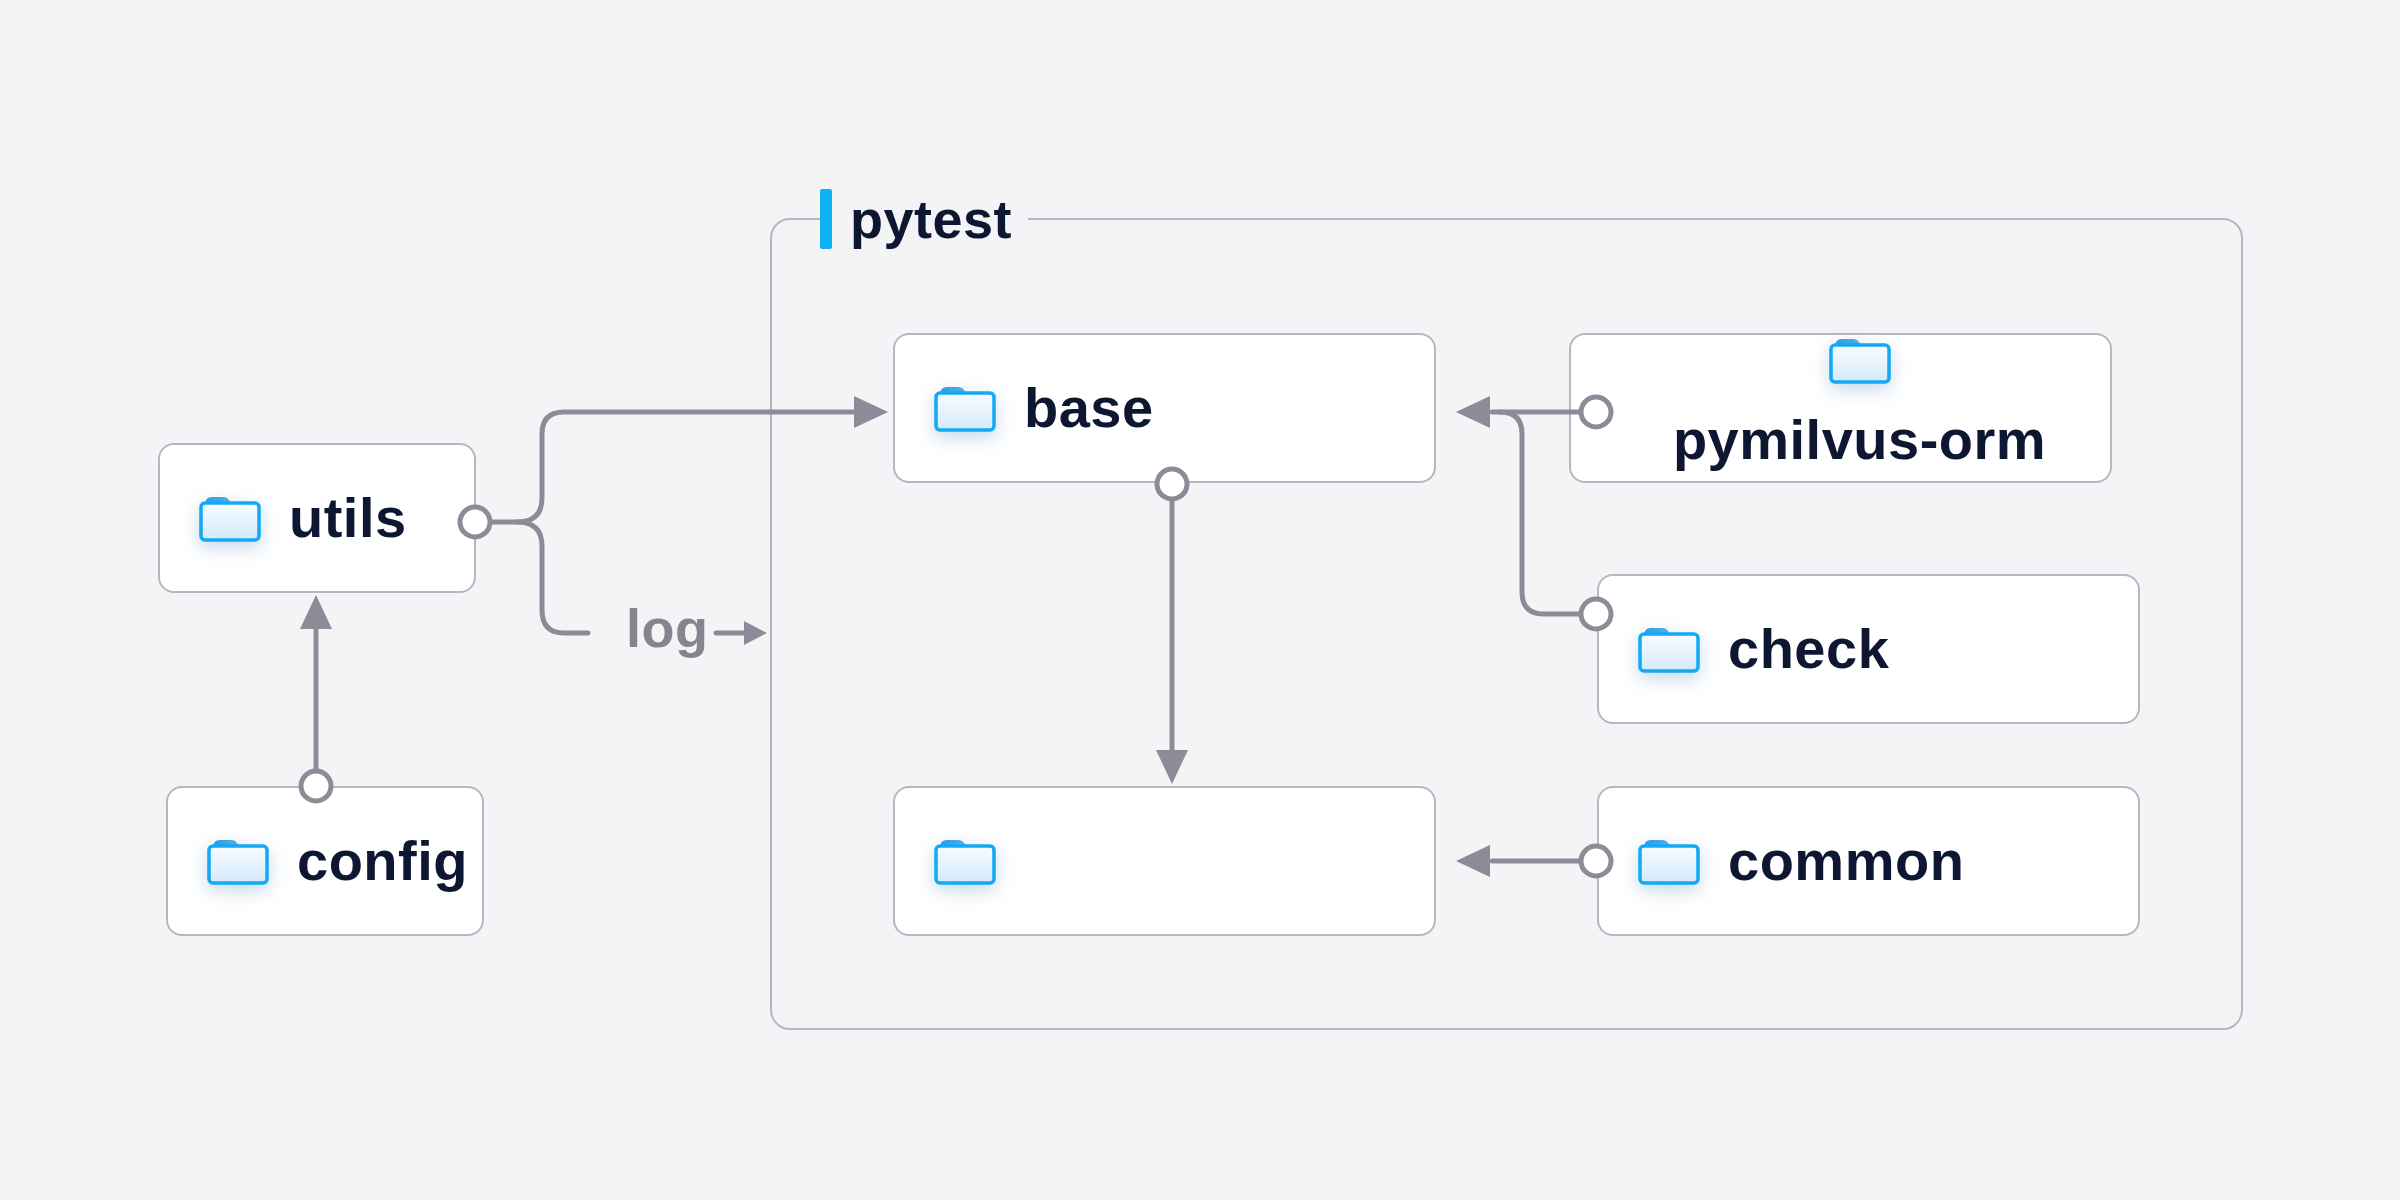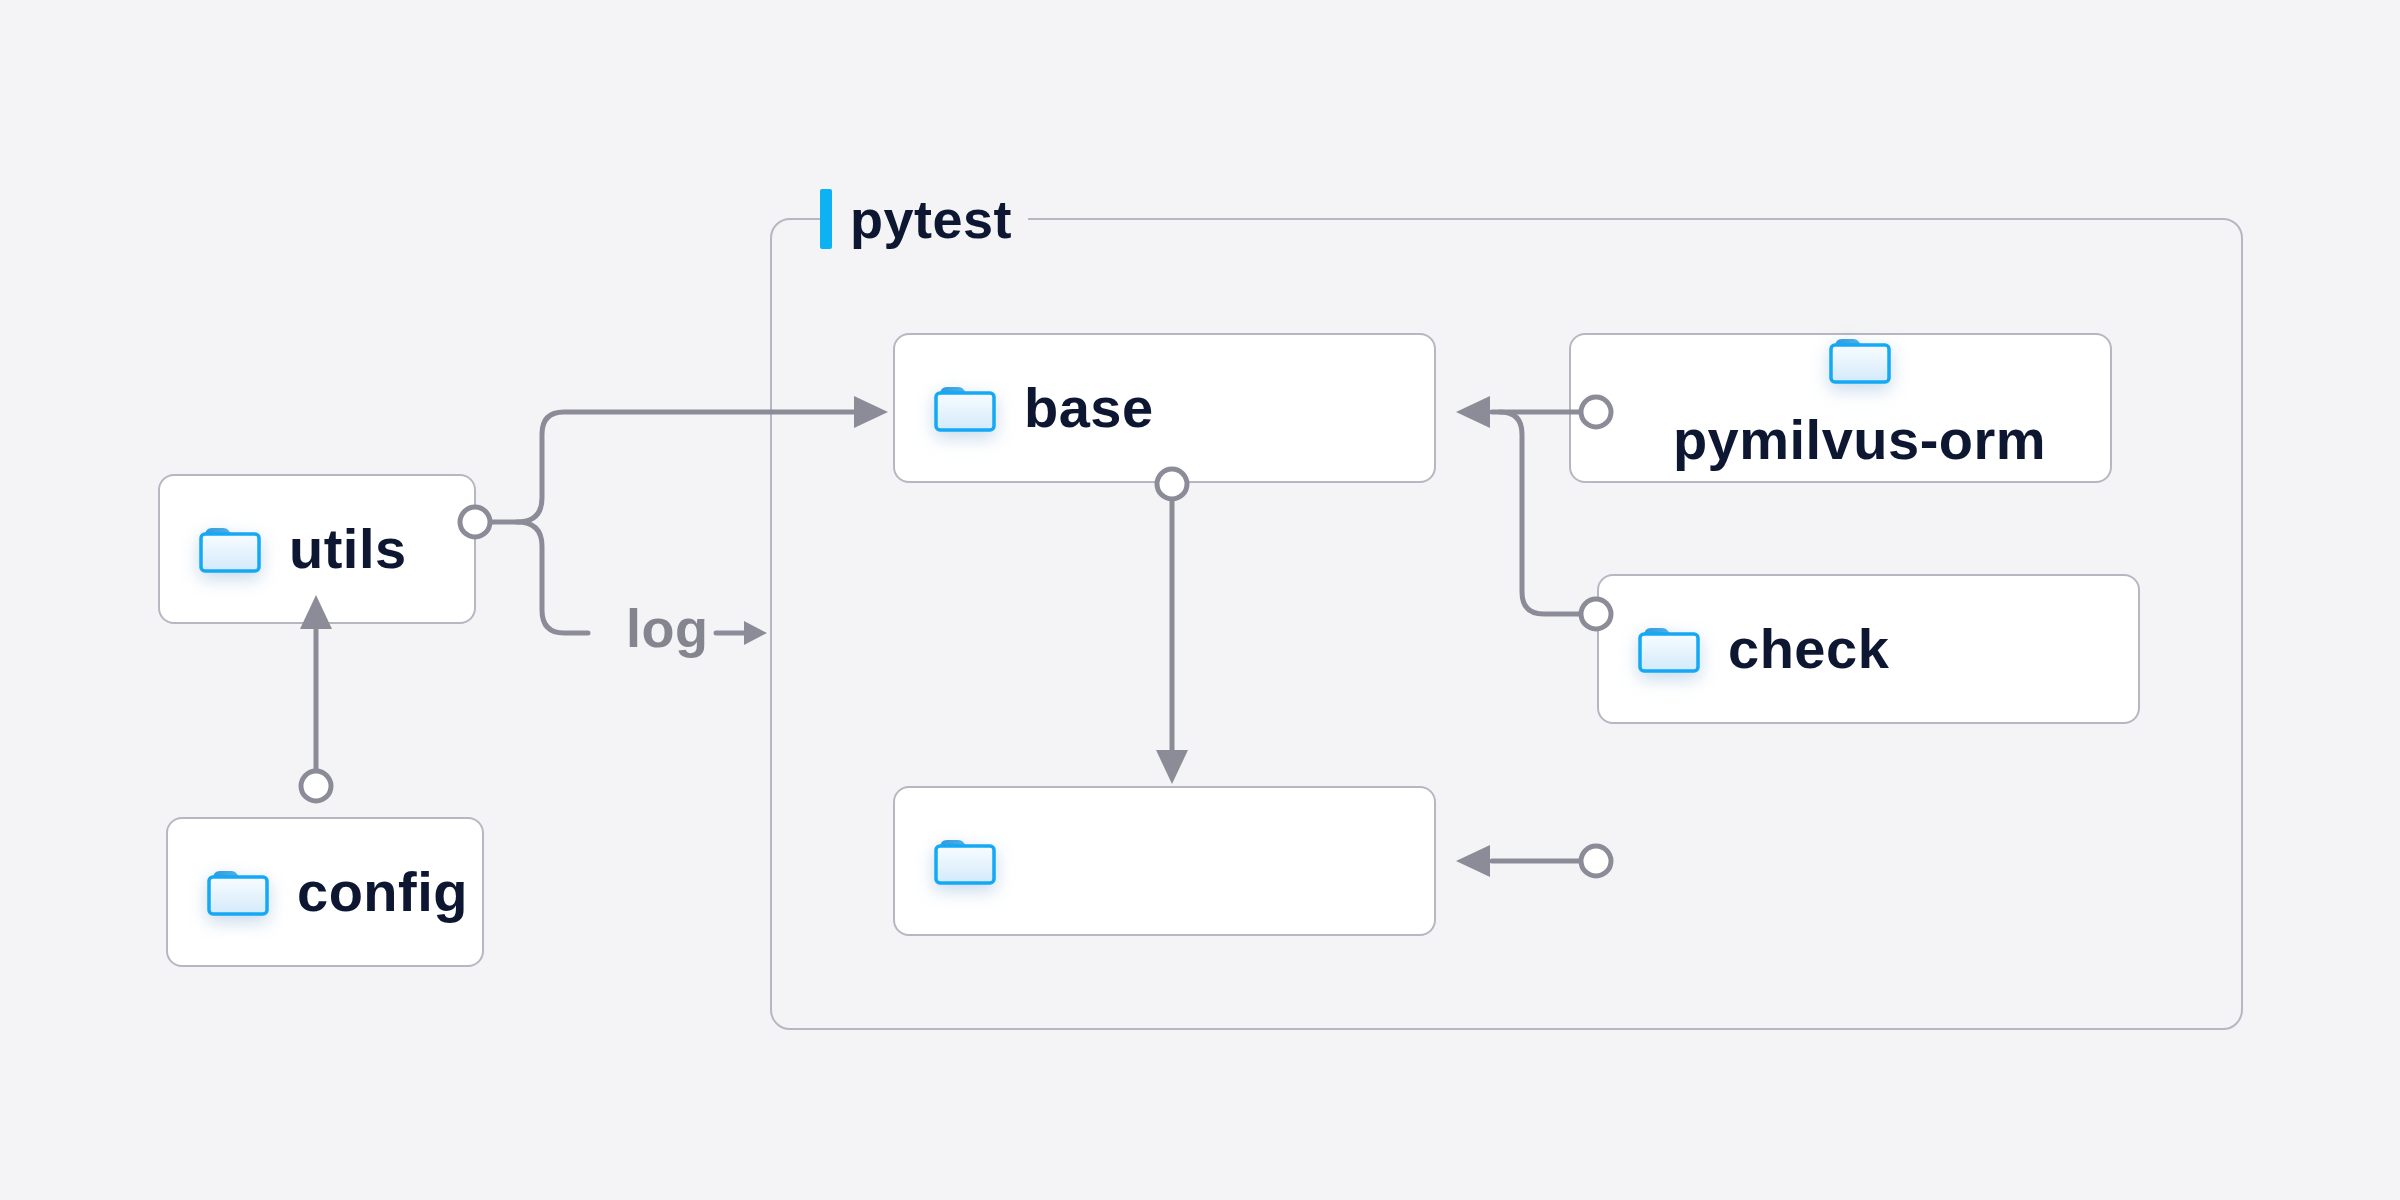--- a/index.html
+++ b/index.html
@@ -33,21 +33,21 @@
   .node{
     position:absolute;height:150px;background:#ffffff;
     border:2px solid #b7b7c3;border-radius:16px;box-sizing:border-box;
     display:flex;align-items:center;gap:27px;padding-left:38px;
     z-index:2;
   }
   .node .label{
     font-size:56px;font-weight:700;color:#0e1731;line-height:1;
     letter-spacing:.5px;white-space:nowrap;
   }
-  .node.w-small{width:318px;margin-top:31px;}
+  .node.w-small{width:318px;}
   .node.w-big{width:543px;}
   .folder{width:64px;height:50px;flex:none;
     filter:drop-shadow(0 6px 9px rgba(70,130,190,.30));}
 
   
   .edge-label{
     position:absolute;left:626px;top:601px;
     font-size:54px;font-weight:600;color:#85858f;line-height:1;
     letter-spacing:.5px;z-index:4;
   }
@@ -122,20 +122,27 @@
   </div>
 
   <div class="node w-big" style="left:1597px;top:566px;margin-top:8px;">
     <svg class="folder" viewBox="0 0 64 50">
       <path d="M7 12 Q7 4 14 4 h11 q4 0 6 3 l4 5 h-28 z" fill="url(#foldTab)"></path>
       <rect x="3" y="10" width="58" height="37" rx="4" fill="url(#foldBody)" stroke="#14a9f4" stroke-width="3.5"></rect>
     </svg>
     <span class="label">check</span>
   </div>
 
+  <div class="node w-big" style="left:1597px;top:786px;">
+    <svg class="folder" viewBox="0 0 64 50">
+      <path d="M7 12 Q7 4 14 4 h11 q4 0 6 3 l4 5 h-28 z" fill="url(#foldTab)"></path>
+      <rect x="3" y="10" width="58" height="37" rx="4" fill="url(#foldBody)" stroke="#14a9f4" stroke-width="3.5"></rect>
+    </svg>
+    <span class="label">common</span>
+  </div>
 
   <div class="edge-label">log</div>
 
   <svg class="wires" width="2400" height="1200" viewBox="0 0 2400 1200">
 
     <path class="wire" d="M316 769 V 629"></path>
     <polygon class="head" points="316,595 300,629 332,629"></polygon>
 
     <path class="wire" d="M490 522 H 517 Q542 522 542 498 V 434 Q542 412 564 412 H 854"></path>
     <polygon class="head" points="888,412 854,396 854,428"></polygon>

